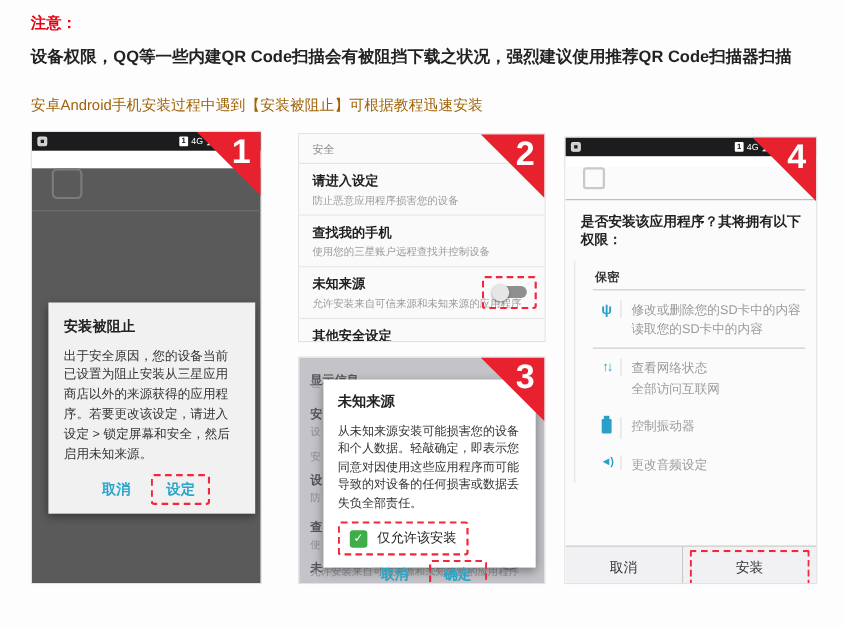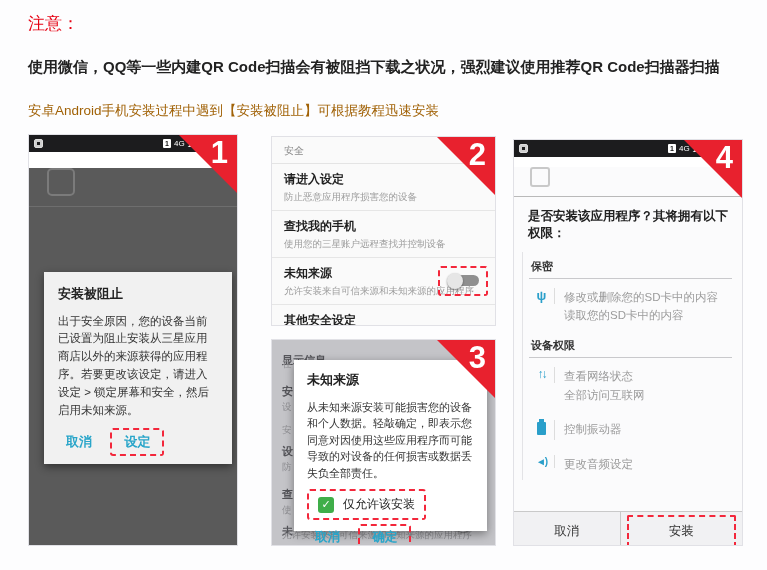--- a/index.html
+++ b/index.html
@@ -1,21 +1,21 @@
 <!DOCTYPE html>
 <html><head>
 <meta charset="utf-8">
 <style>
   * { margin:0; padding:0; box-sizing:border-box; }
   html,body { width:767px; height:570px; background:#fdfdfe; overflow:hidden;
               font-family:"Liberation Sans","DejaVu Sans",sans-serif; }
 
   
   .hdr { padding:12px 28px 0 28px; }
-  .notice { color:#e60012; font-weight:normal; font-size:17px; margin-bottom:18px; }
+  .notice { color:#e60012; font-weight:bold; font-size:14px; margin-bottom:8px; }
   .warning { font-weight:bold; font-size:15px; color:#222; line-height:1.9; width:712px; }
   .subtitle { color:#a16207; font-size:13.5px; margin-top:20px; }
 
   
   .strip { position:relative; height:412px; margin-top:14px; }
   .shot { position:absolute; border:1px solid #e1e1e6; background:#fff; overflow:hidden; }
   #shot1 { left:28px;  top:0;     width:210px; height:412px; }
   #shot2 { left:271px; top:2px;   width:225px; height:190px; }
   #shot3 { left:271px; top:205px; width:225px; height:207px; }
   #shot4 { left:513px; top:5px;   width:230px; height:407px; }
@@ -34,25 +34,25 @@
   .sbar-left::after { content:""; position:absolute; left:2px; top:2px; width:3px; height:3px; background:#1c1c1e; }
   .sbar-right { display:flex; align-items:center; gap:3px; color:#fff; font-size:8px; margin-right:30px; }
   .sim-badge { background:#fff; color:#111; font-size:7px; font-weight:bold;
                padding:0 2px; border-radius:1px; line-height:9px; }
   .sig { font-size:9px; color:#eee; }
 
   
   .p1-body { position:relative; height:395px; background:#5a5a5a; }
   .app-ph { width:28px; height:28px; border:2px solid #7b7b7b; border-radius:5px; margin:16px 0 0 18px; }
   .p1-sep { border-top:1px solid #6e6e6e; margin-top:10px; }
-  .dlg1 { position:absolute; left:15px; right:5px; top:104px; background:#f1f1f1;
+  .dlg1 { position:absolute; left:15px; right:5px; top:122px; background:#f1f1f1;
           box-shadow:0 3px 8px rgba(0,0,0,.45); padding:13px 14px 8px; }
   .dlg-title { font-weight:bold; font-size:13px; color:#222; margin-bottom:10px; }
   .dlg-body { font-size:11.5px; color:#333; line-height:1.55; }
-  .dlg-btns { text-align:left; margin-top:9px; }
+  .dlg-btns { text-align:center; margin-top:9px; }
   .lnk { display:inline-block; color:#29a5c9; font-size:13px; font-weight:bold;
          padding:4px 8px; cursor:pointer; }
   .dash { border:2px dashed #f3273b; border-radius:3px; }
   .lnk.dash { padding:3px 12px; margin-left:6px; }
 
   
   .p2 { background:#fafafa; height:100%; }
   .sec-hdr { font-size:10px; color:#8b8b8b; padding:7px 12px 5px; border-bottom:1px solid #e4e4e4; }
   .s-item { padding:7px 12px 6px; border-bottom:1px solid #e6e6e6; position:relative; cursor:pointer; }
   .s-item:last-child { border-bottom:none; }
@@ -79,21 +79,21 @@
          font-size:11px; display:flex; align-items:center; justify-content:center; cursor:pointer; }
   .chk-label { font-size:12px; color:#222; }
   .dlg3 .dlg-btns { margin-top:4px; }
   .dlg3 .lnk { font-size:12.5px; }
 
   
   .p4-body { position:relative; height:390px; background:#fbfbfc; }
   .p4 .app-ph { width:20px; height:20px; border:2px solid #c9c9c9; border-radius:3px; margin:10px 0 0 16px; }
   .p4-sep { border-top:1px solid #b9b9b9; margin-top:9px; }
   .p4-title { font-weight:bold; font-size:12.5px; color:#222; padding:11px 14px 6px; }
-  .panel { margin:4px 10px 0 8px; border-left:1px solid #e3e3e6; padding-left:6px; }
+  .panel { margin:4px 10px 0 8px; border-left:1px solid #e3e3e6; padding-left:16px; }
   .perm-hdr { font-size:11px; font-weight:bold; color:#333; padding:7px 2px 4px; }
   .perm-rule { border-top:1px solid #c9c9cc; }
   .perm-row { display:flex; align-items:flex-start; padding:9px 0 6px; }
   .perm-icon { width:26px; text-align:center; color:#2a9fca; font-size:13px; font-weight:bold;
                border-right:1px solid #ddd; margin-right:9px; line-height:1.3; flex:none; }
   .perm-lines { font-size:11.5px; color:#9b9b9b; line-height:1.65; }
   .batt { display:inline-block; width:9px; height:13px; background:#2a9fca; border-radius:1px; position:relative; margin-top:2px; }
   .batt::before { content:""; position:absolute; top:-3px; left:2px; width:5px; height:3px; background:#2a9fca; }
   .arrows { letter-spacing:-2px; font-size:12px; }
   .p4-footer { position:absolute; left:0; right:0; bottom:6px; height:40px; background:#f1f1f3;
@@ -101,21 +101,21 @@
   .foot-btn { flex:1; display:flex; align-items:center; justify-content:center;
               font-size:12.5px; color:#333; cursor:pointer; }
   .foot-div { width:1px; background:#c9c9c9; }
   .install-hl { margin:3px 6px; border:2px dashed #f3273b; border-radius:2px; }
 </style>
 </head>
 <body>
 
 <div class="hdr">
   <div class="notice">注意：</div>
-  <div class="warning">使用微信，QQ等一些内建QR Code扫描会有被阻挡下载之状况，强烈建议使用推荐QR Code扫描器扫描</div>
+  <div class="warning">设备权限，QQ等一些内建QR Code扫描会有被阻挡下载之状况，强烈建议使用推荐QR Code扫描器扫描</div>
   <div class="subtitle">安卓Android手机安装过程中遇到【安装被阻止】可根据教程迅速安装</div>
 </div>
 
 <div class="strip">
 
   <div class="shot" id="shot1">
     <div class="sbar">
       <span class="sbar-left"></span>
       <span class="sbar-right">
         <span class="sim-badge">1</span>
@@ -222,21 +222,20 @@
       <div class="panel">
         <div class="perm-hdr">保密</div>
         <div class="perm-rule"></div>
         <div class="perm-row">
           <span class="perm-icon">ψ</span>
           <span class="perm-lines">
             <div>修改或删除您的SD卡中的内容</div>
             <div>读取您的SD卡中的内容</div>
           </span>
         </div>
-        <div class="perm-hdr">设备权限</div>
         <div class="perm-rule"></div>
         <div class="perm-row">
           <span class="perm-icon arrows">↑↓</span>
           <span class="perm-lines">
             <div>查看网络状态</div>
             <div>全部访问互联网</div>
           </span>
         </div>
         <div class="perm-row">
           <span class="perm-icon"><span class="batt"></span></span>

